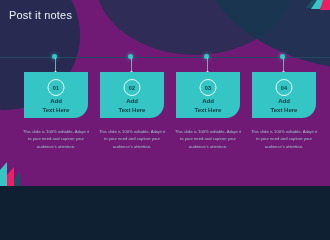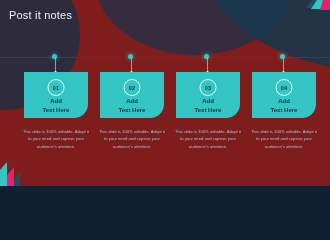--- a/index.html
+++ b/index.html
@@ -10,21 +10,21 @@
   body {
     width: 330px;
     height: 186px;
     overflow: hidden;
     font-family: "Liberation Sans", sans-serif;
   }
   .slide {
     position: relative;
     width: 330px;
     height: 186px;
-    background: #7f1d1d;
+    background: #701a75;
     overflow: hidden;
   }
   
   .bg-blob-left {
     position: absolute;
     left: -70px;
     top: -40px;
     width: 150px;
     height: 150px;
     border-radius: 50%;

